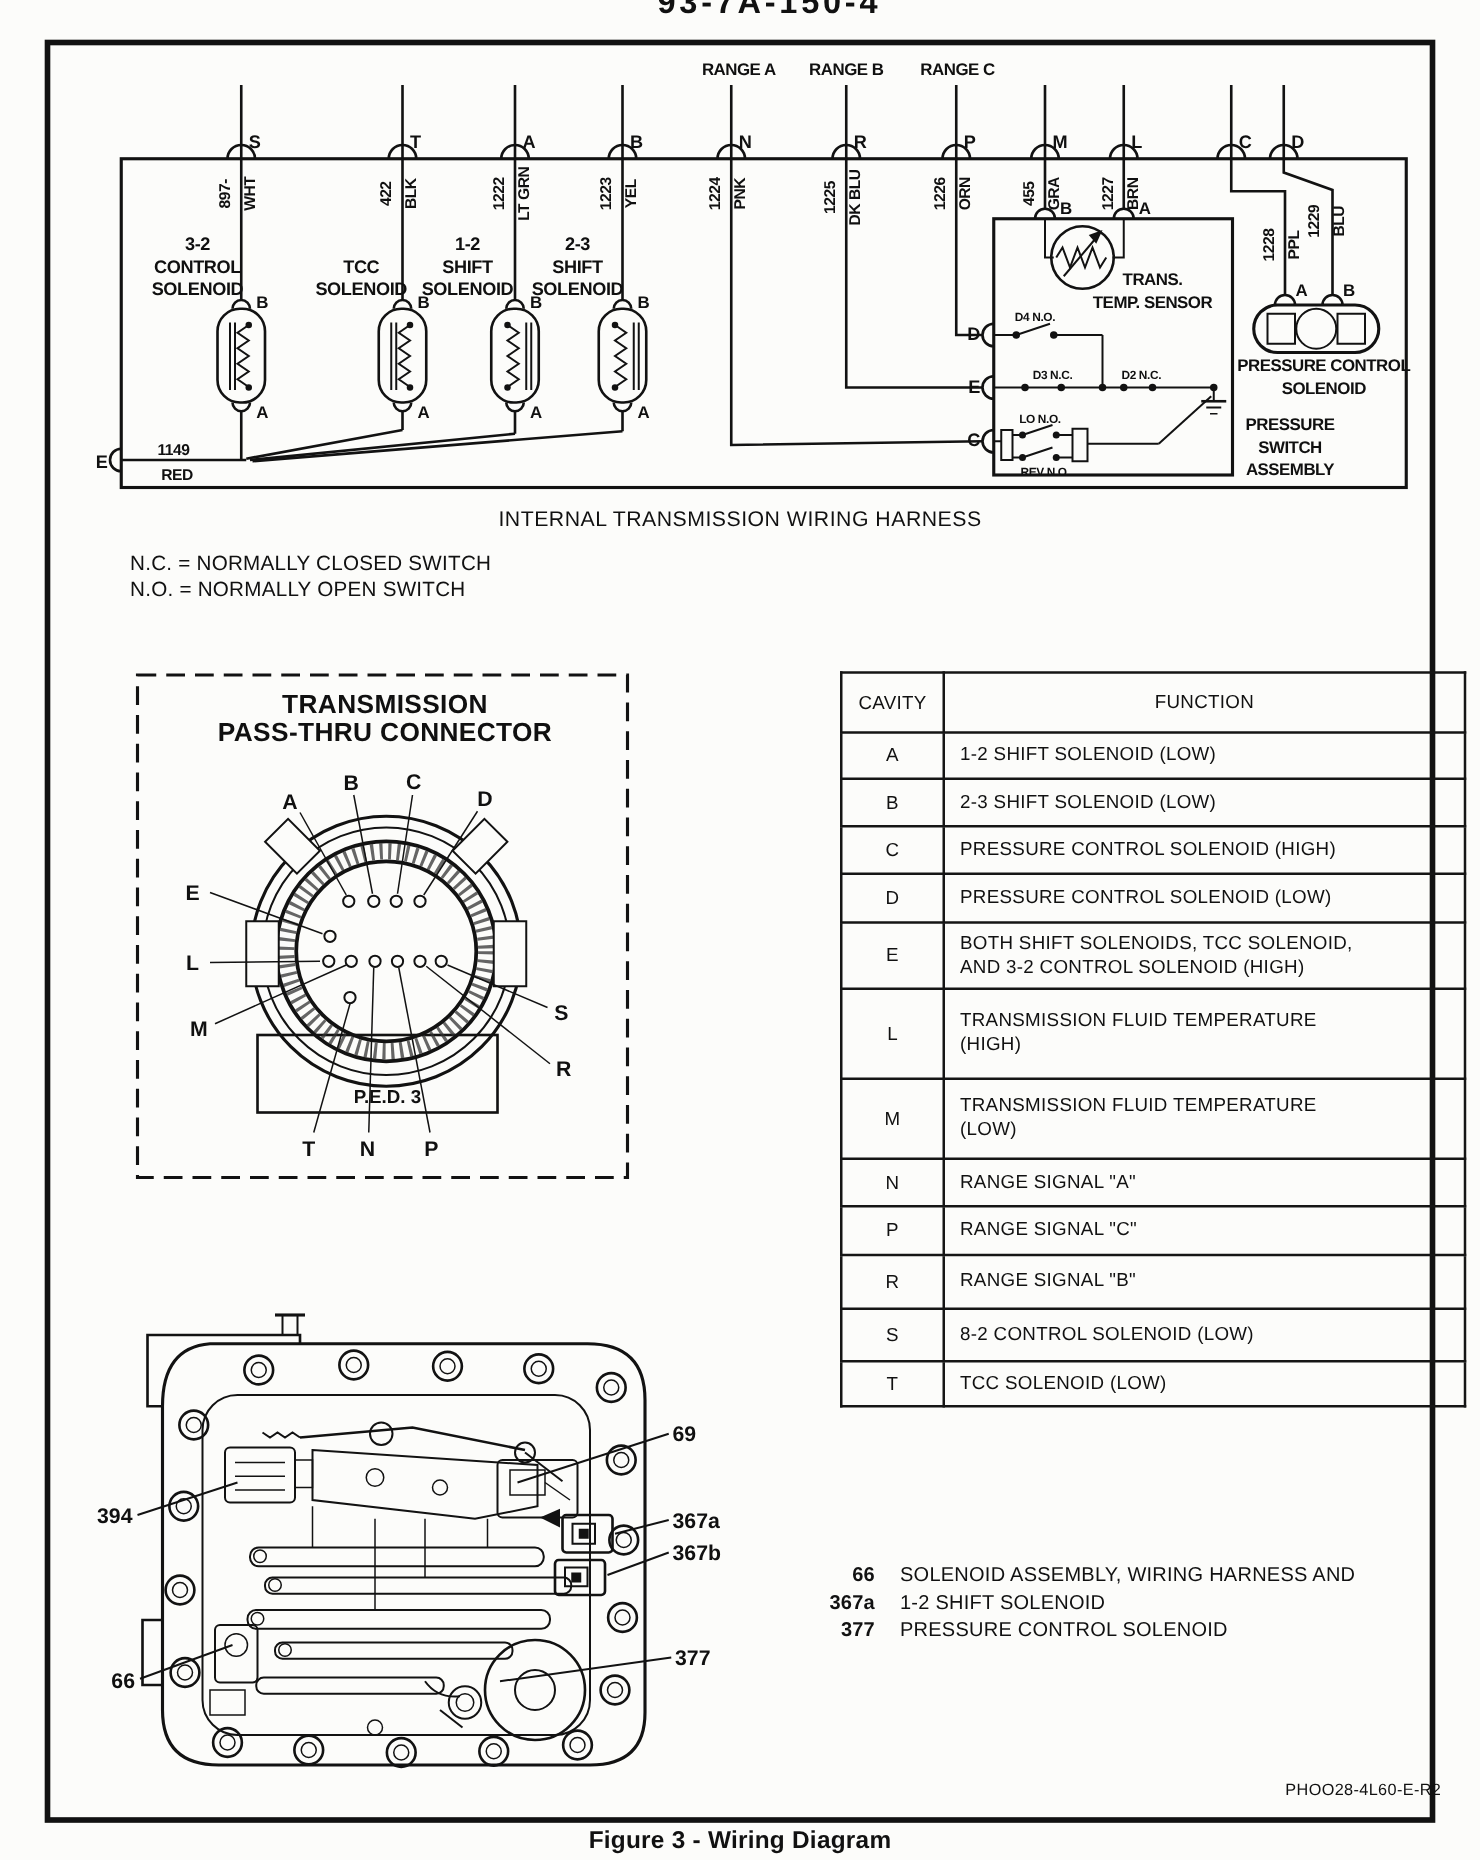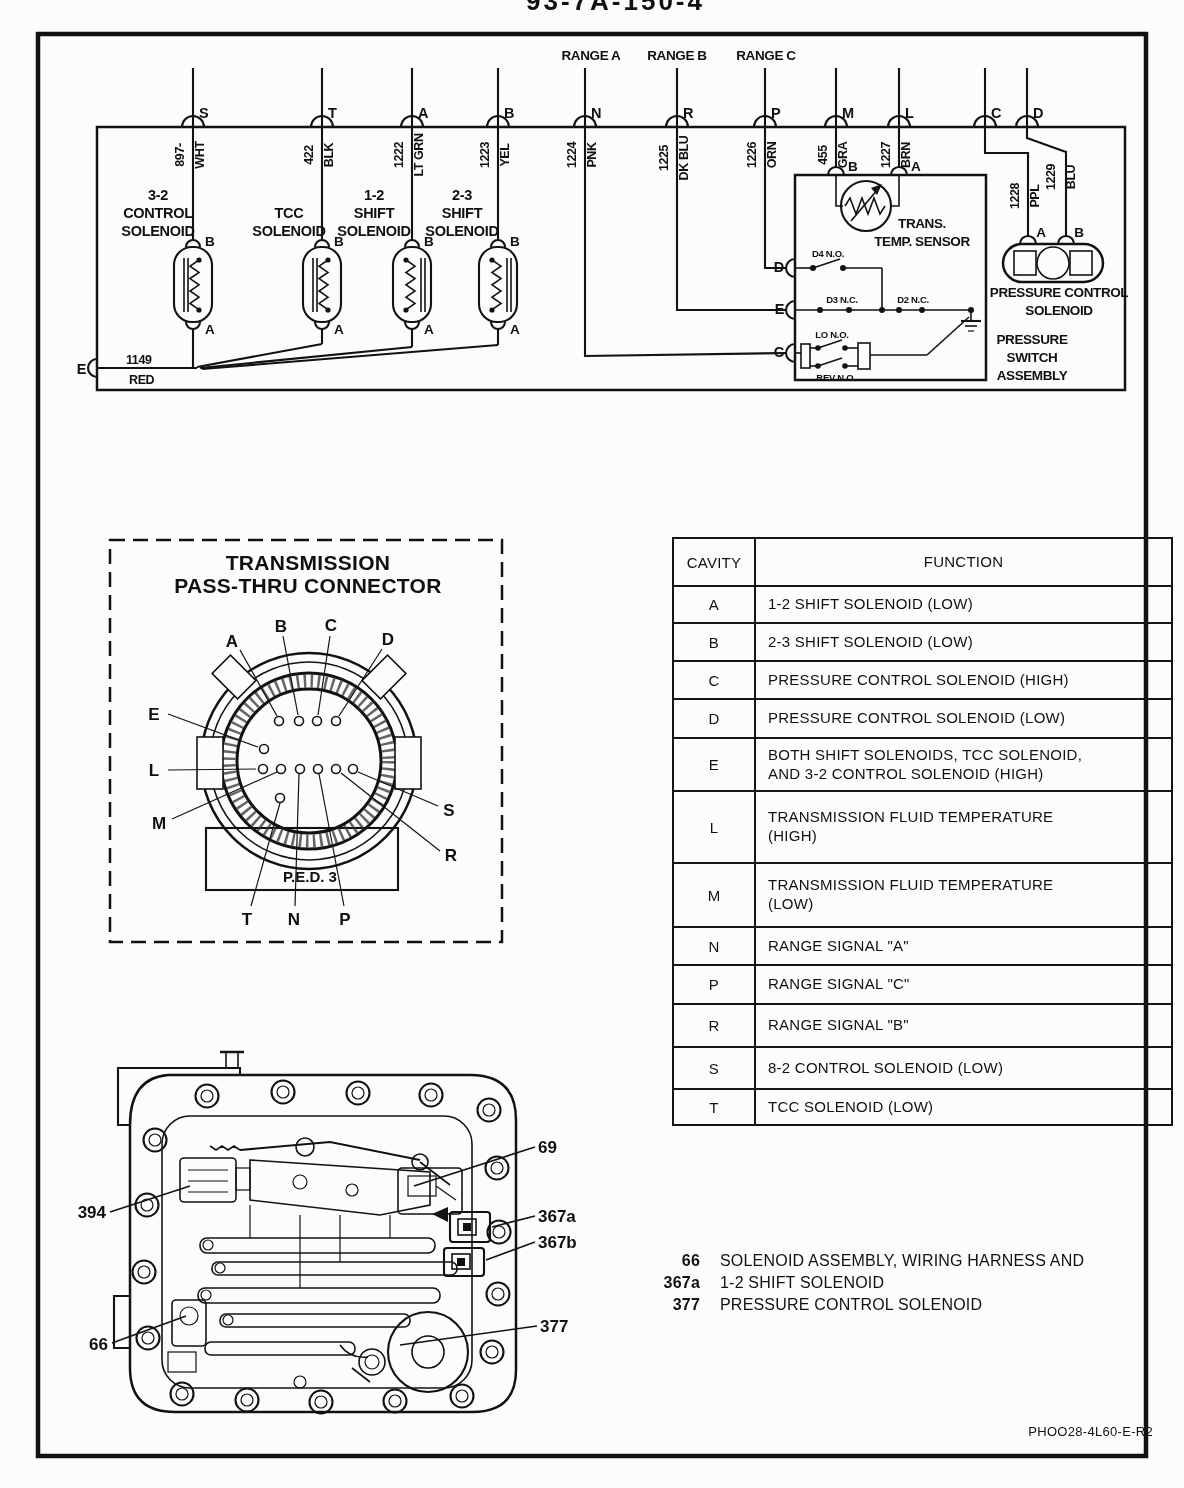--- a/index.html
+++ b/index.html
@@ -491,21 +491,26 @@
       <line x1="112" y1="1343" x2="186" y2="1316" class="s w15"></line>
       <text x="108" y="1350" class="tb f17 end">66</text>
       <line x1="537" y1="1326" x2="400" y2="1345" class="s w15"></line>
       <text x="540" y="1332" class="tb f17">377</text>
     </g>
   </g>
 </svg>
 
 <div class="ov topcode">93-7A-150-4</div>
 
-
+<div class="ov h-caption">INTERNAL TRANSMISSION WIRING HARNESS</div>
+
+<div class="ov nc-legend">
+  <div>N.C. = NORMALLY CLOSED SWITCH</div>
+  <div>N.O. = NORMALLY OPEN SWITCH</div>
+</div>
 
 <table class="ov cavity-table">
   <tbody>
     <tr style="height:48px;">
       <td class="cav">CAVITY</td>
       <td class="fn" style="text-align:center;padding-left:4px;">FUNCTION</td>
     </tr>
     <tr style="height:37px;">
       <td class="cav">A</td>
       <td class="fn">1-2 SHIFT SOLENOID (LOW)</td>
@@ -560,14 +565,15 @@
   </tbody>
 </table>
 
 <div class="ov vb-legend">
   <div><span class="lg-num">66</span><span>SOLENOID ASSEMBLY, WIRING HARNESS AND</span></div>
   <div><span class="lg-num">367a</span><span>1-2 SHIFT SOLENOID</span></div>
   <div><span class="lg-num">377</span><span>PRESSURE CONTROL SOLENOID</span></div>
 </div>
 
 <div class="ov doccode">PHOO28-4L60-E-R2</div>
+<div class="ov figcap">Figure 3 - Wiring Diagram</div>
 
 </div>
 
 </body></html>

